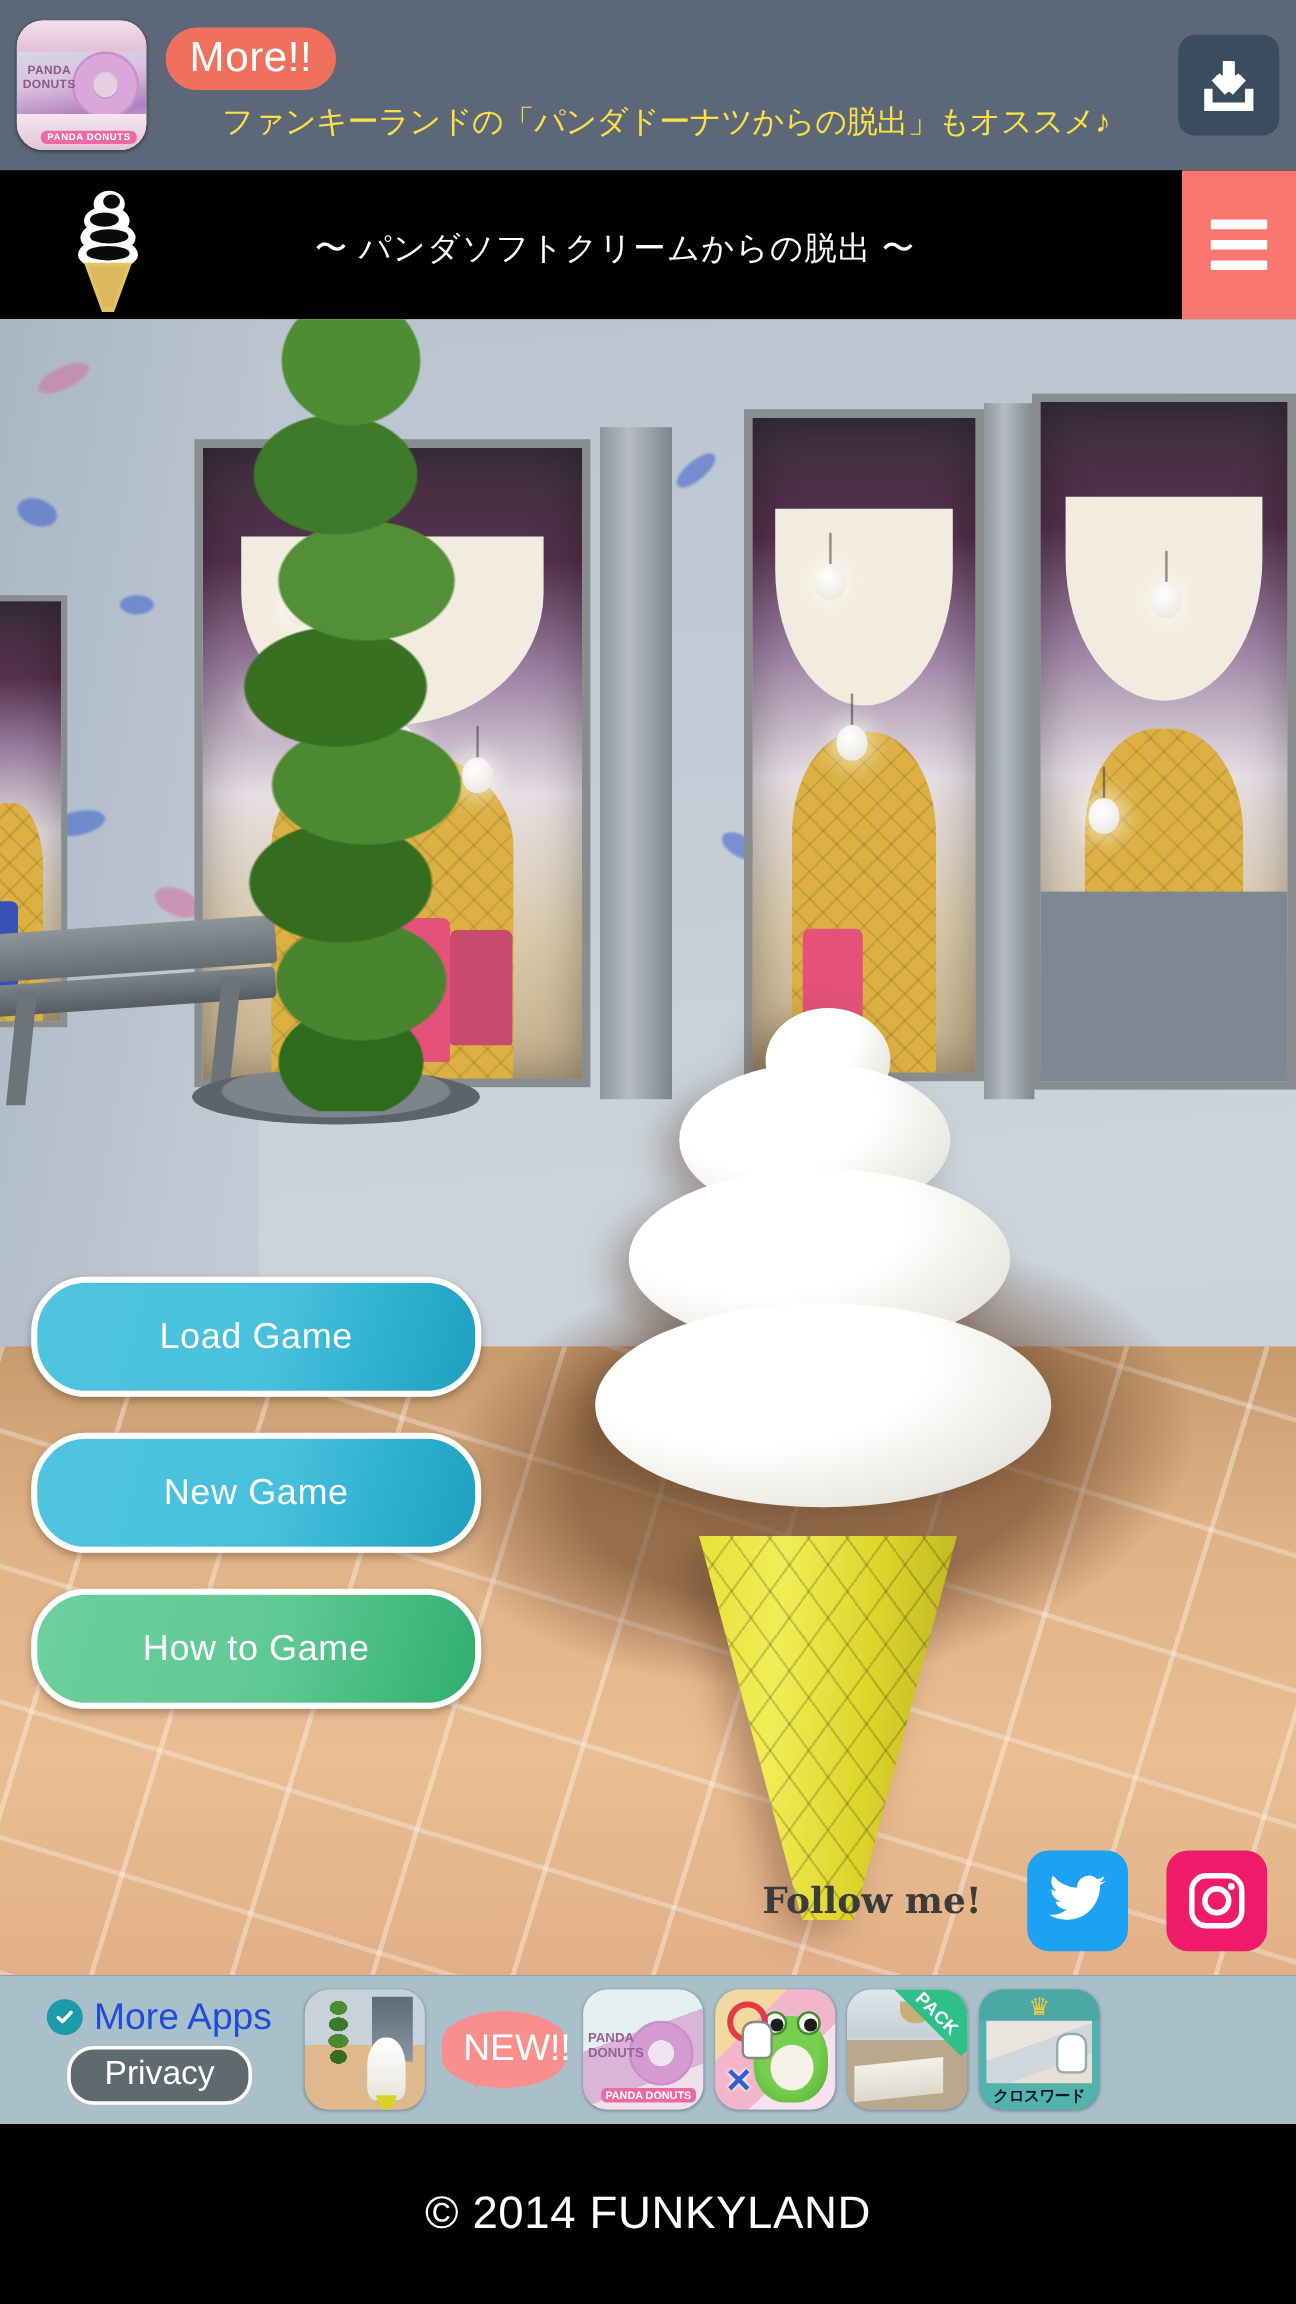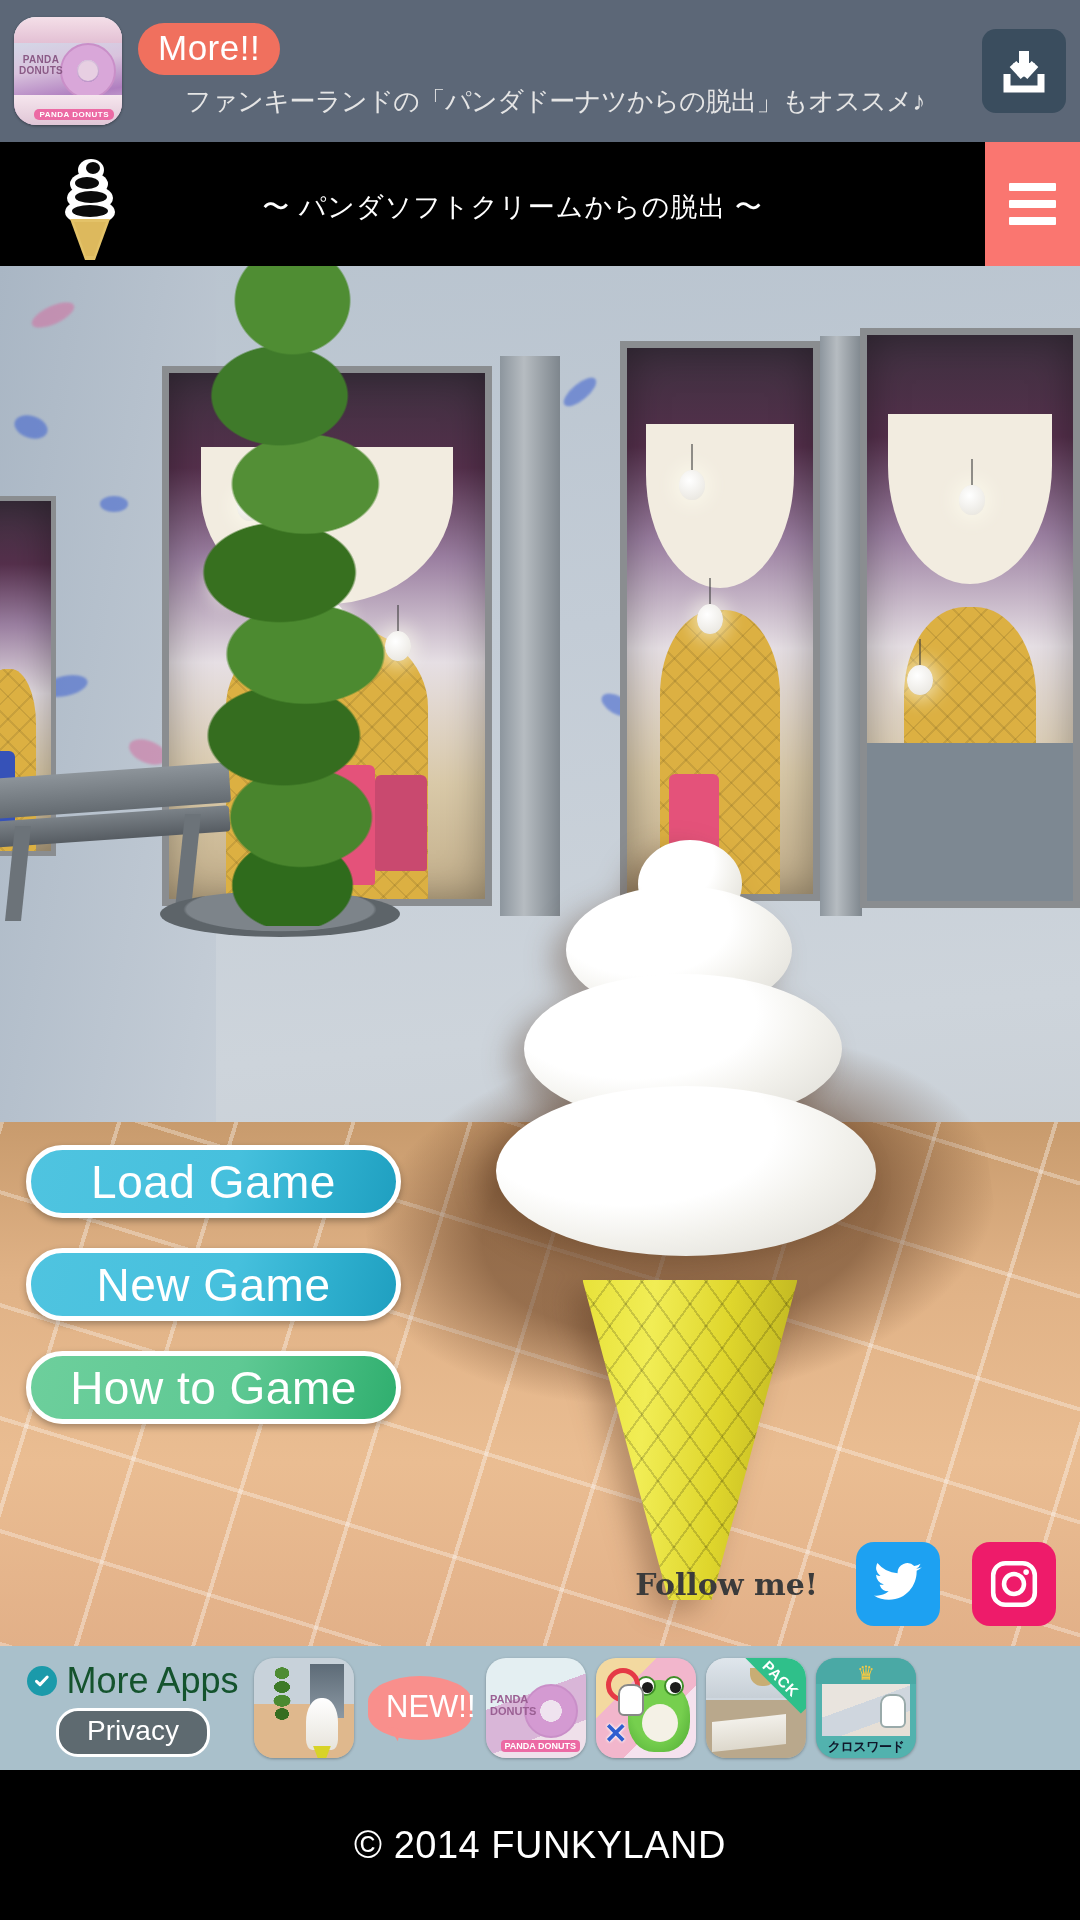--- a/index.html
+++ b/index.html
@@ -97,21 +97,21 @@
     letter-spacing: .5px;
   }
   .ad-title {
     color: #fff;
     font-size: 42px;
     line-height: 1;
     letter-spacing: .2px;
     font-weight: 300;
   }
   .ad-sub {
-    color: #e5e5e5;
+    color: #fde047;
     font-size: 26px;
     margin-top: 9px;
     letter-spacing: -.5px;
     white-space: nowrap;
   }
   .ad-dl {
     flex: 0 0 auto;
     width: 84px;
     height: 84px;
     border-radius: 14px;
@@ -333,28 +333,28 @@
   .menu-stack {
     position: absolute;
     left: 26px;
     bottom: 222px;
     width: 375px;
     display: flex;
     flex-direction: column;
     gap: 30px;
   }
   .game-btn {
-    height: 73px;
+    height: 100px;
     border-radius: 46px;
     border: 5px solid #fff;
     display: flex;
     align-items: center;
     justify-content: center;
     color: #fff;
-    font-size: 46px;
+    font-size: 30px;
     font-weight: 300;
     letter-spacing: .5px;
     cursor: pointer;
     box-shadow: 0 3px 7px rgba(0,0,0,.3);
     position: relative;
     overflow: hidden;
   }
   .game-btn.blue {
     background: linear-gradient(105deg,#4fc4e0 0%, #46c0dd 55%, #2fb0cf 78%, #1f9fc0 100%);
   }
@@ -409,21 +409,21 @@
   }
   .more-apps {
     display: flex; align-items: center; gap: 9px;
     cursor: pointer;
   }
   .check-badge {
     width: 30px; height: 30px; border-radius: 50%;
     background: #1b9aaa;
     display:flex; align-items:center; justify-content:center;
   }
-  .more-apps-label { color:#14532d; font-size: 36px; }
+  .more-apps-label { color:#1d4ed8; font-size: 31px; }
   .privacy-btn {
     background: #5e6a70;
     border: 3px solid #fff;
     border-radius: 22px;
     color: #fff;
     font-size: 28px;
     padding: 4px 28px 7px;
     cursor: pointer;
   }
   .app-icons { display:flex; align-items:center; gap: 10px; flex: 1 1 auto; }

